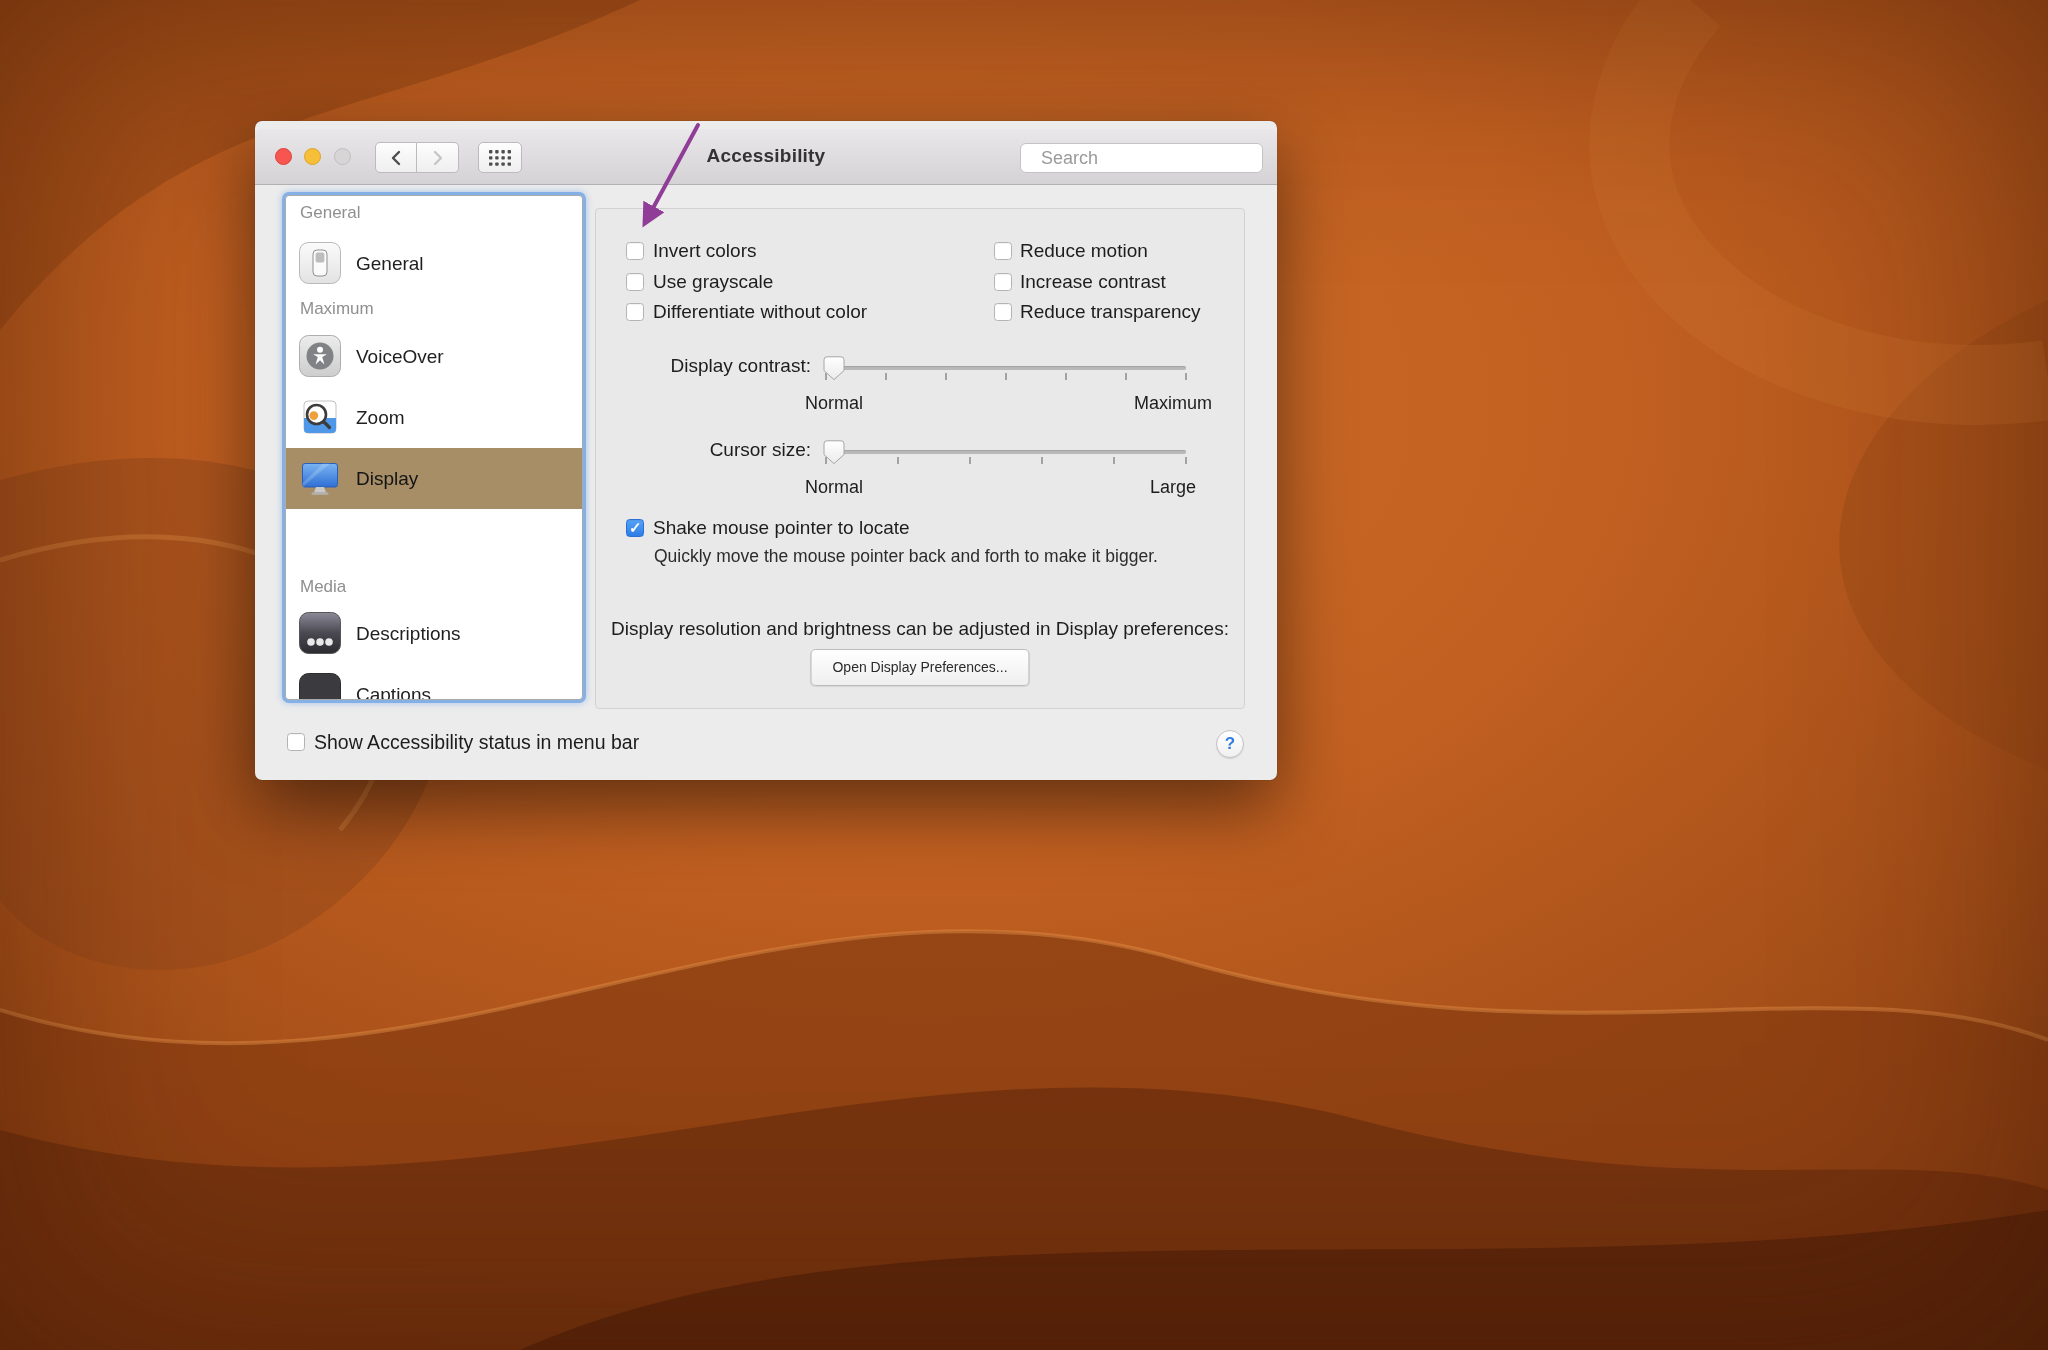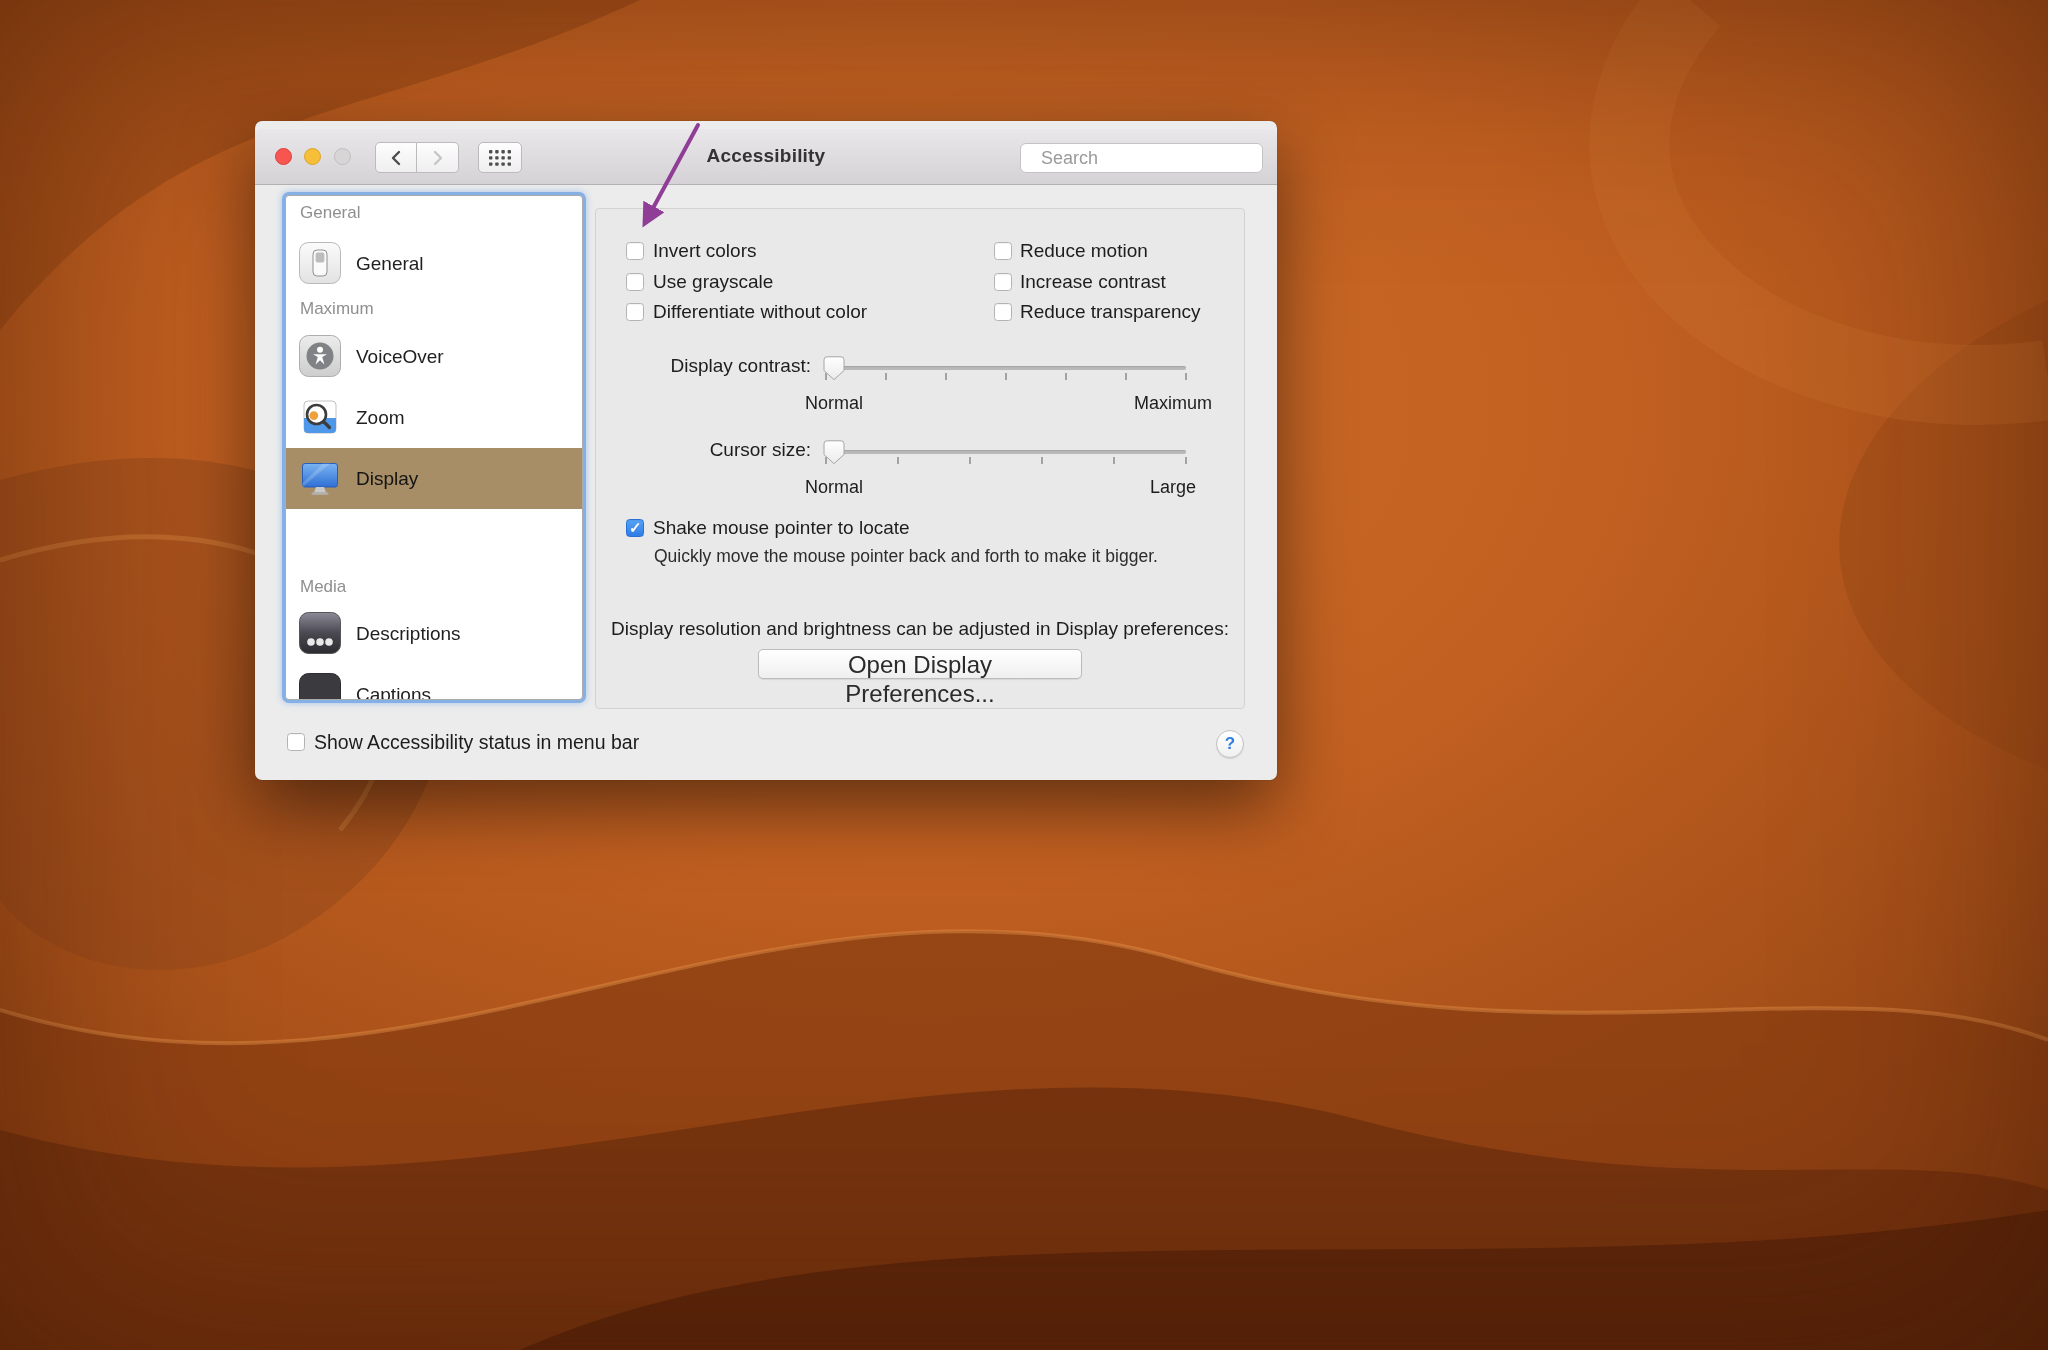--- a/index.html
+++ b/index.html
@@ -96,23 +96,23 @@
            box-shadow:inset 0 1px 1px rgba(0,0,0,.12); width:360px; }
   .ticks { position:absolute; width:360px; height:8px; }
   .tick { position:absolute; top:0; width:2px; height:7px; background:#a3a3a3; transform:translateX(-50%); }
   .thumb { position:absolute; width:22px; height:25px; }
   .rangelab { position:absolute; width:120px; text-align:center; font-size:18px; color:#1d1d1d; }
 
   .subtext { position:absolute; font-size:17.5px; color:#2c2c2c; white-space:nowrap; }
   .note { position:absolute; width:100%; text-align:center; font-size:19px; color:#1d1d1d; }
   .pushbtn {
     position:absolute; left:50%; transform:translateX(-50%);
-    height:30px; line-height:29px; padding:0 21px;
+    height:37px; line-height:29px; padding:0 21px;
     background:linear-gradient(#ffffff,#f0eff0); border:1px solid #bcbcbc; border-radius:5px;
-    font-size:24px; color:#2b2b2b; box-shadow:0 1px 1px rgba(0,0,0,.08);
+    font-size:14px; color:#2b2b2b; box-shadow:0 1px 1px rgba(0,0,0,.08);
     font-family:"Liberation Sans",sans-serif;
   }
 
   .footlabel { position:absolute; font-size:19.5px; color:#1c1c1c; white-space:nowrap; }
   .helpbtn {
     position:absolute; width:28px; height:28px; border-radius:50%;
     background:linear-gradient(#ffffff,#f1f0f1); border:1px solid #c2c2c2;
     box-shadow:0 1px 1px rgba(0,0,0,.12);
     display:flex; align-items:center; justify-content:center;
     font-size:17px; font-weight:bold; color:#2f7de1;

